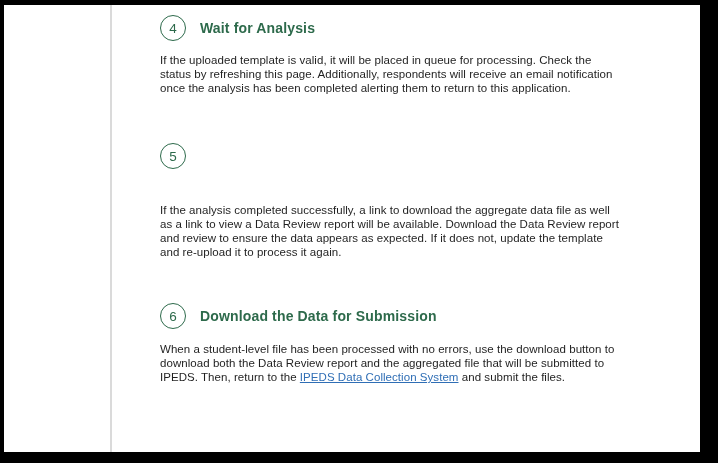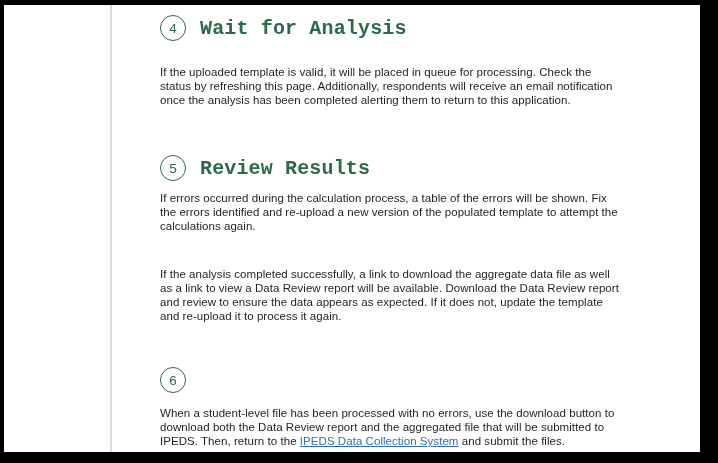--- a/index.html
+++ b/index.html
@@ -50,34 +50,33 @@
     align-items: center;
     justify-content: center;
     color: #2d6a4b;
     font-size: 13.5px;
     font-weight: 500;
     flex: 0 0 auto;
     margin-right: 14px;
   }
   .step-title {
     color: #2d6a4b;
-    font-size: 20px;
+    font-size: 14px;
     font-weight: 700;
     letter-spacing: 0.15px;
     white-space: nowrap;
-    font-family: Liberation Mono, monospace;
   }
   .para {
     margin: 0;
     color: #1f1f1f;
     font-size: 11.5px;
     line-height: 14px;
     letter-spacing: 0.05px;
   }
-  .mt-heading-gap   { margin-top: 24px; }
+  .mt-heading-gap   { margin-top: 12px; }
   .mt-para-gap-sm   { margin-top: 10px; }
   .mt-para-gap-lg   { margin-top: 34px; }
   .mt-section-gap-1 { margin-top: 48px; }
   .mt-section-gap-2 { margin-top: 44px; }
   .mt-heading-gap-3 { margin-top: 13px; }
   a.inline-link {
     color: #2f6eb5;
     text-decoration: underline;
     cursor: pointer;
   }
@@ -95,29 +94,28 @@
       <div class="step-header">
         <div class="step-circle">4</div>
         <div class="step-title">Wait for Analysis</div>
       </div>
       <p class="para mt-heading-gap">If the uploaded template is valid, it will be placed in queue for processing. Check the status by refreshing this page. Additionally, respondents will receive an email notification once the analysis has been completed alerting them to return to this application.</p>
     </section>
 
     <section>
       <div class="step-header mt-section-gap-1">
         <div class="step-circle">5</div>
-        <div class="step-title">Review Results</div>
       </div>
-      <p class="para mt-para-gap-sm">If errors occurred during the calculation process, a table of the errors will be shown. Fix the errors identified and re-upload a new version of the populated template to attempt the calculations again.</p>
       <p class="para mt-para-gap-lg">If the analysis completed successfully, a link to download the aggregate data file as well as a link to view a Data Review report will be available. Download the Data Review report and review to ensure the data appears as expected. If it does not, update the template and re-upload it to process it again.</p>
     </section>
 
     <section>
       <div class="step-header mt-section-gap-2">
         <div class="step-circle">6</div>
+        <div class="step-title">Download the Data for Submission</div>
       </div>
       <p class="para mt-heading-gap-3">
         <span>When a student-level file has been processed with no errors, use the download button to download both the Data Review report and the aggregated file that will be submitted to IPEDS. Then, return to the </span><a class="inline-link">IPEDS Data Collection System</a><span> and submit the files.</span>
       </p>
     </section>
 
   </div>
 </div>
 
 </body></html>

